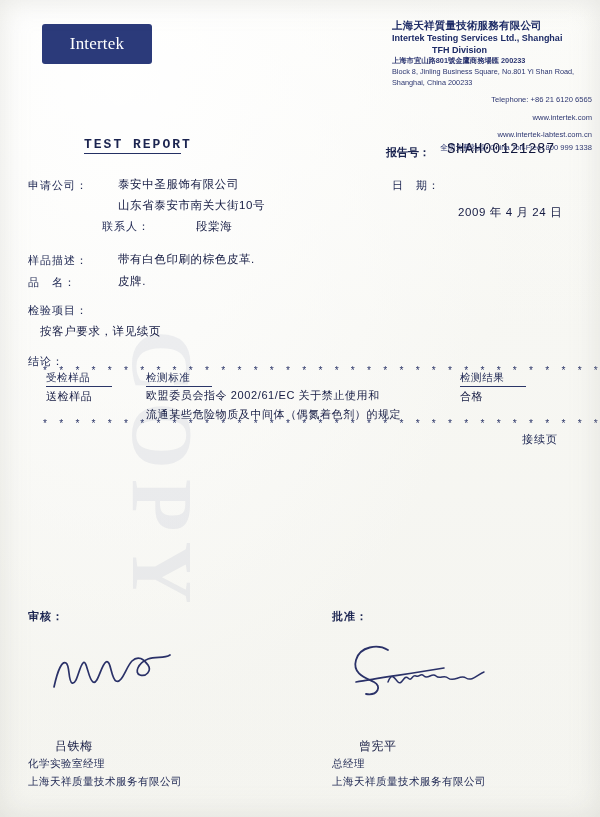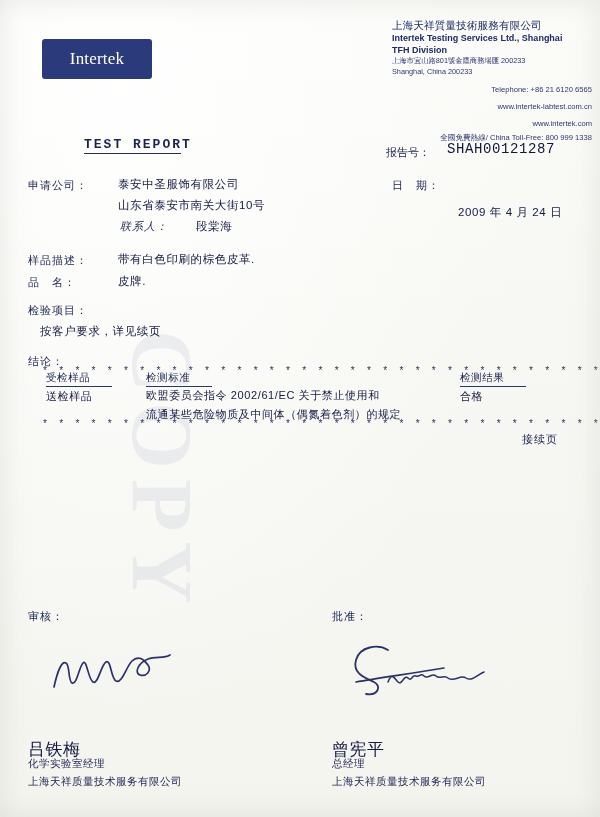--- a/index.html
+++ b/index.html
@@ -35,59 +35,59 @@
     position: absolute;
     left: 42px;
     top: 24px;
     width: 110px;
     height: 40px;
     background: #2b3a7a;
     border-radius: 3px;
     display: flex;
     align-items: center;
     justify-content: center;
-    margin-top: 15px;
   }
   .logo-box span {
     color: #ffffff;
     font-size: 17px;
     letter-spacing: 0.2px;
     font-family: "Liberation Serif", serif;
   }
 
   .addr {
     position: absolute;
     left: 392px;
     top: 18px;
     width: 200px;
     line-height: 1.35;
     color: #23306b;
   }
   .addr .cn-title {
     font-size: 10.5px;
-    font-weight: normal;
+    font-weight: bold;
     color: #1c2a66;
     letter-spacing: 0.2px;
   }
   .addr .en-title {
     font-size: 9px;
     font-weight: bold;
     color: #1c2a66;
   }
   .addr .en-div {
     font-size: 9px;
     font-weight: bold;
     color: #1c2a66;
+    margin-left: 40px;
   }
   .addr .small {
     font-size: 7.3px;
     color: #2b3570;
     line-height: 1.45;
   }
-  .addr .small-b { font-weight: normal; }
+  .addr .small-b { font-weight: bold; }
   .addr .lines { font-size: 7.6px; color: #2b3570; line-height: 1.5; margin-top: 6px; text-align: right; }
   .addr .toll { font-size: 7.6px; color: #2b3570; margin-top: 3px; text-align: right; }
 
   
   .report-title {
     position: absolute;
     left: 84px;
     top: 137px;
     font-family: "Liberation Mono", monospace;
     font-size: 13px;
@@ -103,20 +103,21 @@
     height: 1px;
     background: #243064;
   }
 
   .rpt-label {
     position: absolute;
     left: 386px;
     top: 145px;
     font-size: 11px;
     color: #1b2450;
+    font-weight: bold;
   }
   .rpt-value {
     position: absolute;
     left: 447px;
     top: 141px;
     font-family: "Liberation Mono", monospace;
     font-size: 14px;
     letter-spacing: 0.6px;
     color: #11173c;
   }
@@ -184,26 +185,28 @@
     white-space: nowrap;
     font-weight: bold;
   }
 
   
   .sig-label {
     position: absolute;
     font-size: 11px;
     letter-spacing: 1px;
     color: #1b2450;
+    font-weight: bold;
   }
   .sig-name {
     position: absolute;
-    font-size: 17px;
+    font-size: 12px;
     color: #141a42;
     letter-spacing: 0.5px;
+    margin-left: 27px;
   }
   .sig-line {
     position: absolute;
     font-size: 10.5px;
     color: #1b2450;
     letter-spacing: 0.5px;
   }
   .sig-svg { position: absolute; z-index: 3; }
 
   
@@ -226,37 +229,38 @@
 
     <div class="logo-box">
       <span>Intertek</span>
     </div>
 
     <div class="addr">
       <div class="cn-title">上海天祥質量技術服務有限公司</div>
       <div class="en-title">Intertek Testing Services Ltd., Shanghai</div>
       <div class="en-div">TFH Division</div>
       <div class="small small-b">上海市宜山路801號金鷹商務場匯 200233</div>
+      <div class="small">Block 8, Jinling Business Square, No.801 Yi Shan Road,</div>
       <div class="small">Shanghai, China 200233</div>
       <div class="lines">Telephone: +86 21 6120 6565</div>
+      <div class="lines">www.intertek.com</div>
       <div class="lines">www.intertek-labtest.com.cn</div>
-      <div class="lines">www.intertek.com</div>
       <div class="toll">全國免費熱線/ China Toll-Free: 800 999 1338</div>
     </div>
 
     <div class="report-title">TEST REPORT</div>
     <div class="title-underline"></div>
 
     <div class="rpt-label">报告号：</div>
     <div class="rpt-value">SHAH00121287</div>
 
     <div class="lbl" style="left:28px; top:178px;">申请公司：</div>
     <div class="val" style="left:118px; top:177px;">泰安中圣服饰有限公司</div>
     <div class="val" style="left:118px; top:198px;">山东省泰安市南关大街10号</div>
-    <div class="lbl" style="left:120px; top:219px;font-style:italic;">联系人：</div>
+    <div class="lbl" style="left:102px; top:219px;">联系人：</div>
     <div class="val" style="left:196px; top:219px;">段棠海</div>
 
     <div class="lbl" style="left:392px; top:178px;">日　期：</div>
     <div class="val" style="left:458px; top:177px;margin-top:28px;">2009 年 4 月 24 日</div>
 
     <div class="lbl" style="left:28px; top:253px;">样品描述：</div>
     <div class="val" style="left:118px; top:252px;">带有白色印刷的棕色皮革.</div>
 
     <div class="lbl" style="left:28px; top:275px;">品　名：</div>
     <div class="val" style="left:118px; top:274px;">皮牌.</div>

